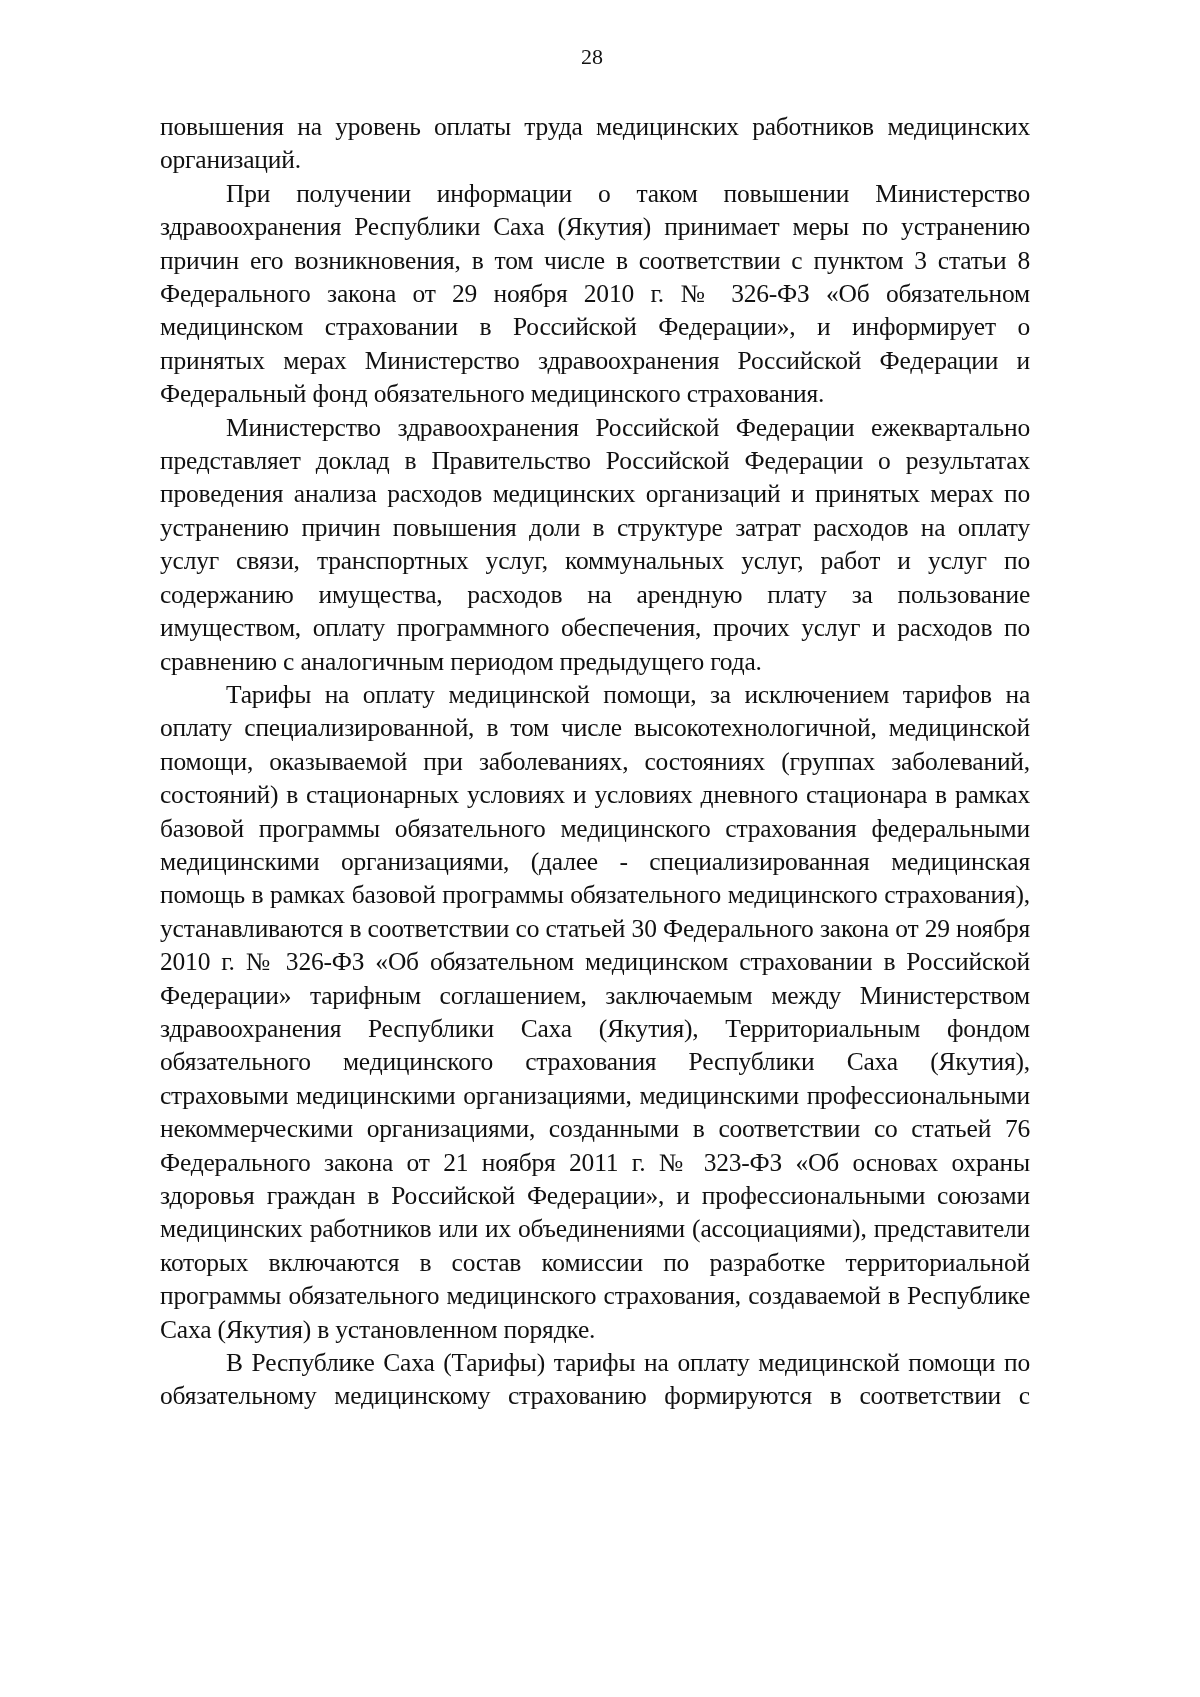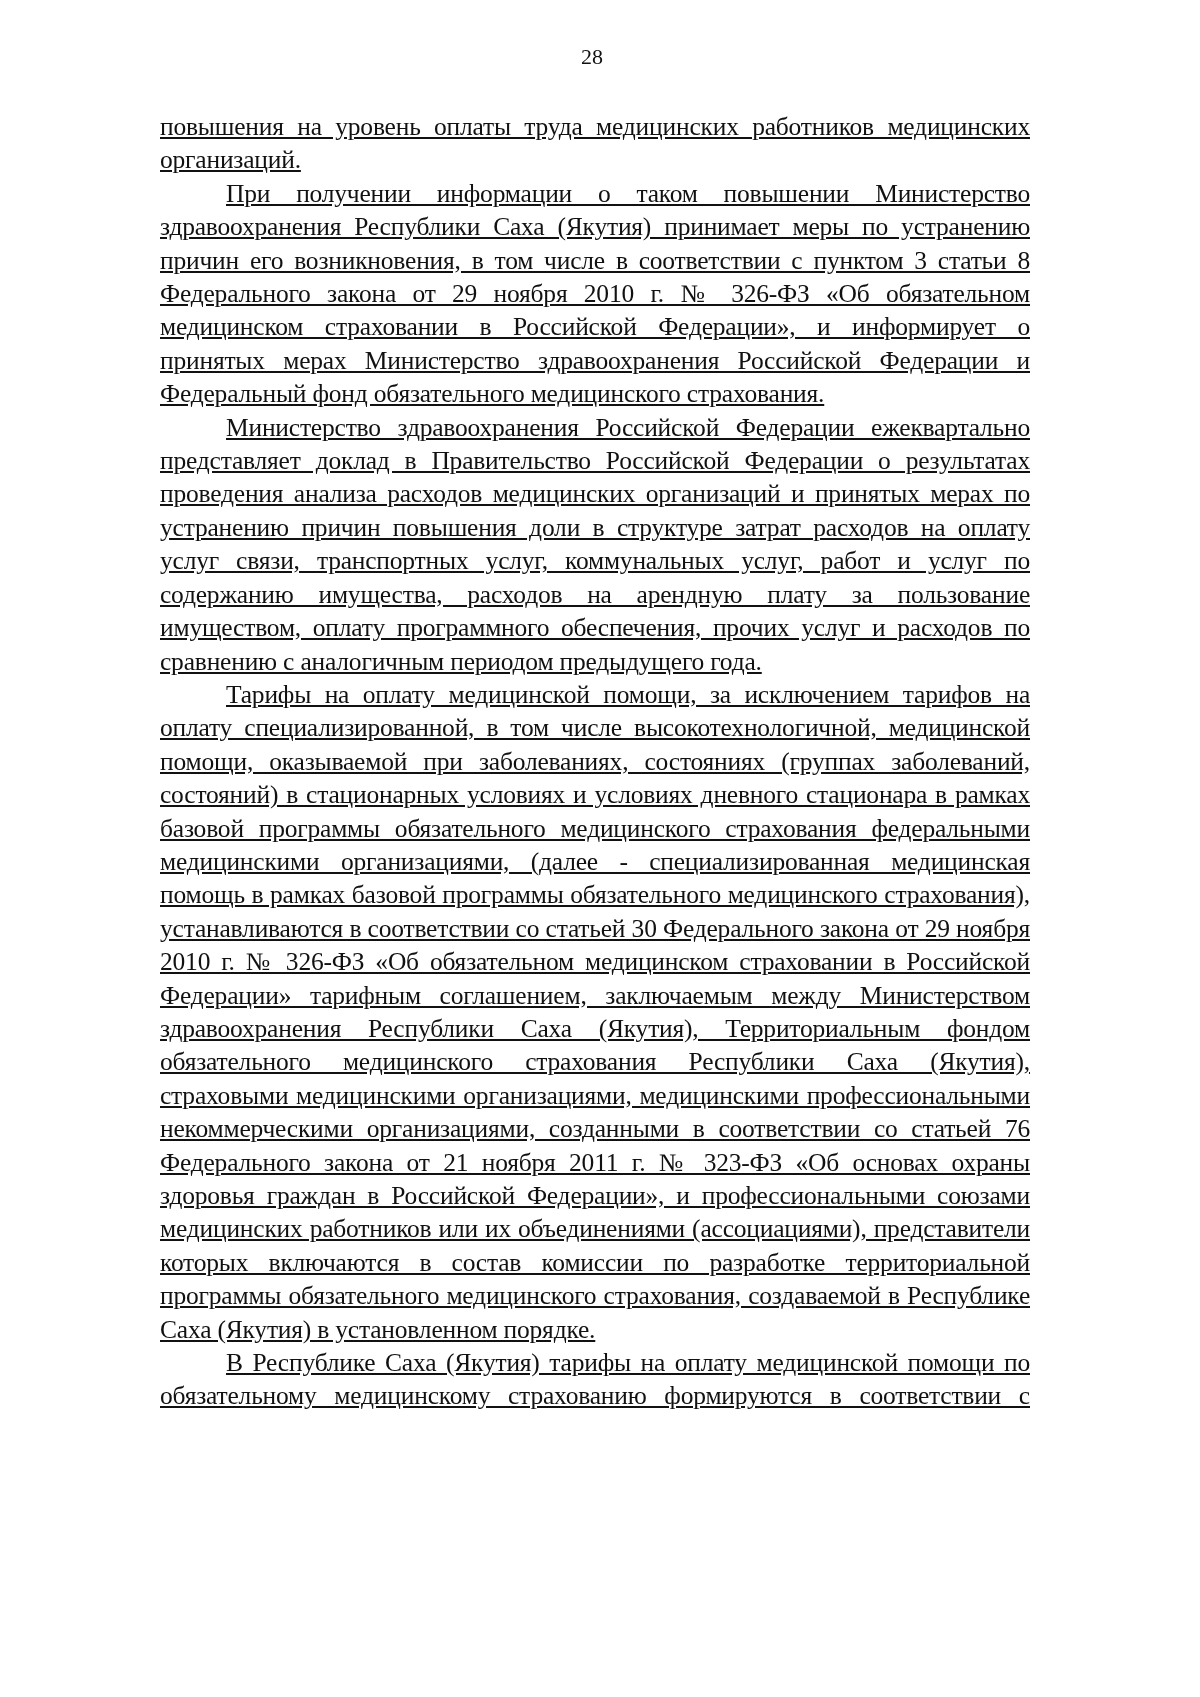--- a/index.html
+++ b/index.html
@@ -27,34 +27,33 @@
     }
     .body-text {
       position: absolute;
       top: 110px;
       left: 160px;
       width: 870px;
       font-size: 25.5px;
       line-height: 33.4px;
       text-align: justify;
       letter-spacing: -0.2px;
-      text-decoration: underline;
     }
     .para {
       margin: 0;
       text-indent: 0;
     }
     .para.indent {
       text-indent: 66px;
     }
   </style>
 </head>
 <body>
 
 <div class="page-number">28</div>
 
 <div class="body-text">
   <p class="para">повышения на уровень оплаты труда медицинских работников медицинских организаций.</p>
   <p class="para indent">При получении информации о таком повышении Министерство здравоохранения Республики Саха (Якутия) принимает меры по устранению причин его возникновения, в том числе в соответствии с пунктом 3 статьи 8 Федерального закона от 29 ноября 2010 г. № 326-ФЗ «Об обязательном медицинском страховании в Российской Федерации», и информирует о принятых мерах Министерство здравоохранения Российской Федерации и Федеральный фонд обязательного медицинского страхования.</p>
   <p class="para indent">Министерство здравоохранения Российской Федерации ежеквартально представляет доклад в Правительство Российской Федерации о результатах проведения анализа расходов медицинских организаций и принятых мерах по устранению причин повышения доли в структуре затрат расходов на оплату услуг связи, транспортных услуг, коммунальных услуг, работ и услуг по содержанию имущества, расходов на арендную плату за пользование имуществом, оплату программного обеспечения, прочих услуг и расходов по сравнению с аналогичным периодом предыдущего года.</p>
   <p class="para indent">Тарифы на оплату медицинской помощи, за исключением тарифов на оплату специализированной, в том числе высокотехнологичной, медицинской помощи, оказываемой при заболеваниях, состояниях (группах заболеваний, состояний) в стационарных условиях и условиях дневного стационара в рамках базовой программы обязательного медицинского страхования федеральными медицинскими организациями, (далее - специализированная медицинская помощь в рамках базовой программы обязательного медицинского страхования), устанавливаются в соответствии со статьей 30 Федерального закона от 29 ноября 2010 г. № 326-ФЗ «Об обязательном медицинском страховании в Российской Федерации» тарифным соглашением, заключаемым между Министерством здравоохранения Республики Саха (Якутия), Территориальным фондом обязательного медицинского страхования Республики Саха (Якутия), страховыми медицинскими организациями, медицинскими профессиональными некоммерческими организациями, созданными в соответствии со статьей 76 Федерального закона от 21 ноября 2011 г. № 323-ФЗ «Об основах охраны здоровья граждан в Российской Федерации», и профессиональными союзами медицинских работников или их объединениями (ассоциациями), представители которых включаются в состав комиссии по разработке территориальной программы обязательного медицинского страхования, создаваемой в Республике Саха (Якутия) в установленном порядке.</p>
-  <p class="para indent" style="text-align-last: justify;">В Республике Саха (Якутия) тарифы на оплату медицинской помощи по обязательному медицинскому страхованию формируются в соответствии с</p>
+  <p class="para indent" style="text-align-last: justify;">В Республике Саха (Тарифы) тарифы на оплату медицинской помощи по обязательному медицинскому страхованию формируются в соответствии с</p>
 </div>
 
 </body></html>

